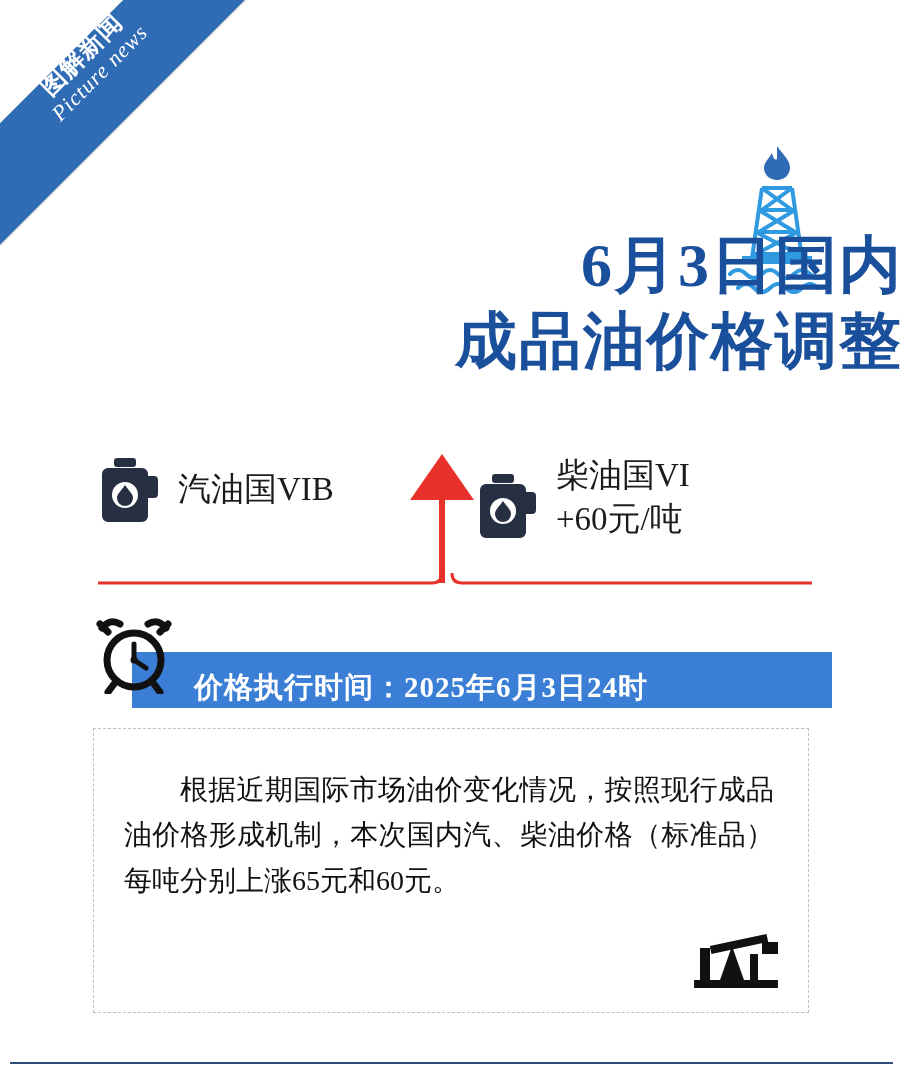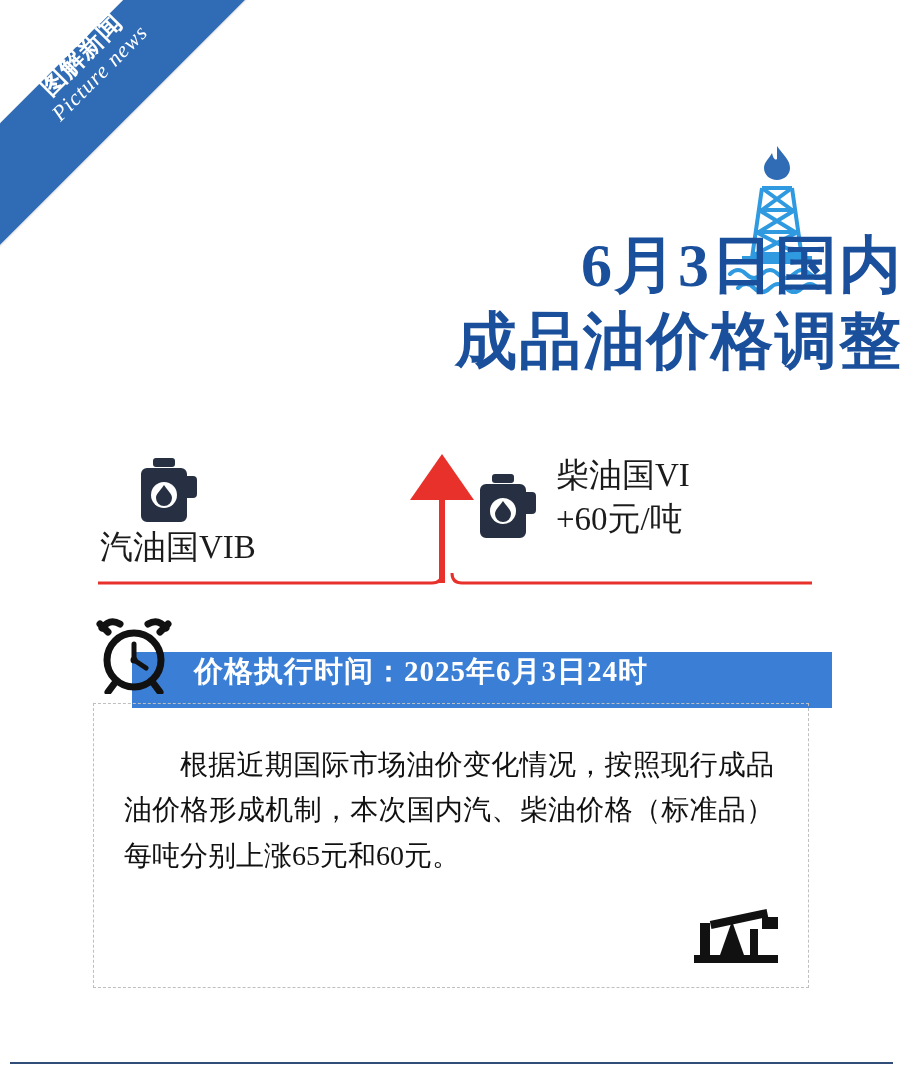--- a/index.html
+++ b/index.html
@@ -94,21 +94,21 @@
     top: 452px;
     left: 0;
     width: 903px;
     height: 120px;
   }
   .fuel-item {
     position: absolute;
     display: flex;
     align-items: center;
   }
-  .fuel-item.left { left: 100px; top: 2px; flex-direction: column; }
+  .fuel-item.left { left: 100px; top: 2px; }
   .fuel-item.right { left: 478px; top: 2px; align-items: flex-end; }
   .can-icon { width: 62px; height: 72px; margin-right: 16px; }
   .fuel-text {
     font-family: "Liberation Serif", serif;
     font-size: 33px;
     line-height: 1.33;
     color: #1b1b1b;
     white-space: nowrap;
   }
   .fuel-text .l2 { letter-spacing: 0px; }
@@ -125,21 +125,21 @@
 
   
   .banner {
     position: absolute;
     top: 652px;
     left: 132px;
     width: 700px;
     height: 56px;
     background: #3a7fd5;
     display: flex;
-    align-items: flex-start;
+    align-items: flex-end;
   }
   .banner-text {
     font-family: "Liberation Serif", serif;
     color: #ffffff;
     font-size: 29px;
     font-weight: bold;
     margin-left: 62px;
     letter-spacing: 1px;
     white-space: nowrap;
   }
@@ -147,21 +147,21 @@
     position: absolute;
     top: 618px;
     left: 96px;
     width: 76px;
     height: 76px;
   }
 
   
   .body-box {
     position: absolute;
-    top: 703px;
+    top: 728px;
     left: 93px;
     width: 716px;
     height: 285px;
     border: 1px dashed #bfbfbf;
     box-sizing: border-box;
   }
   .body-text {
     font-family: "Liberation Serif", serif;
     font-size: 28px;
     line-height: 1.62;

